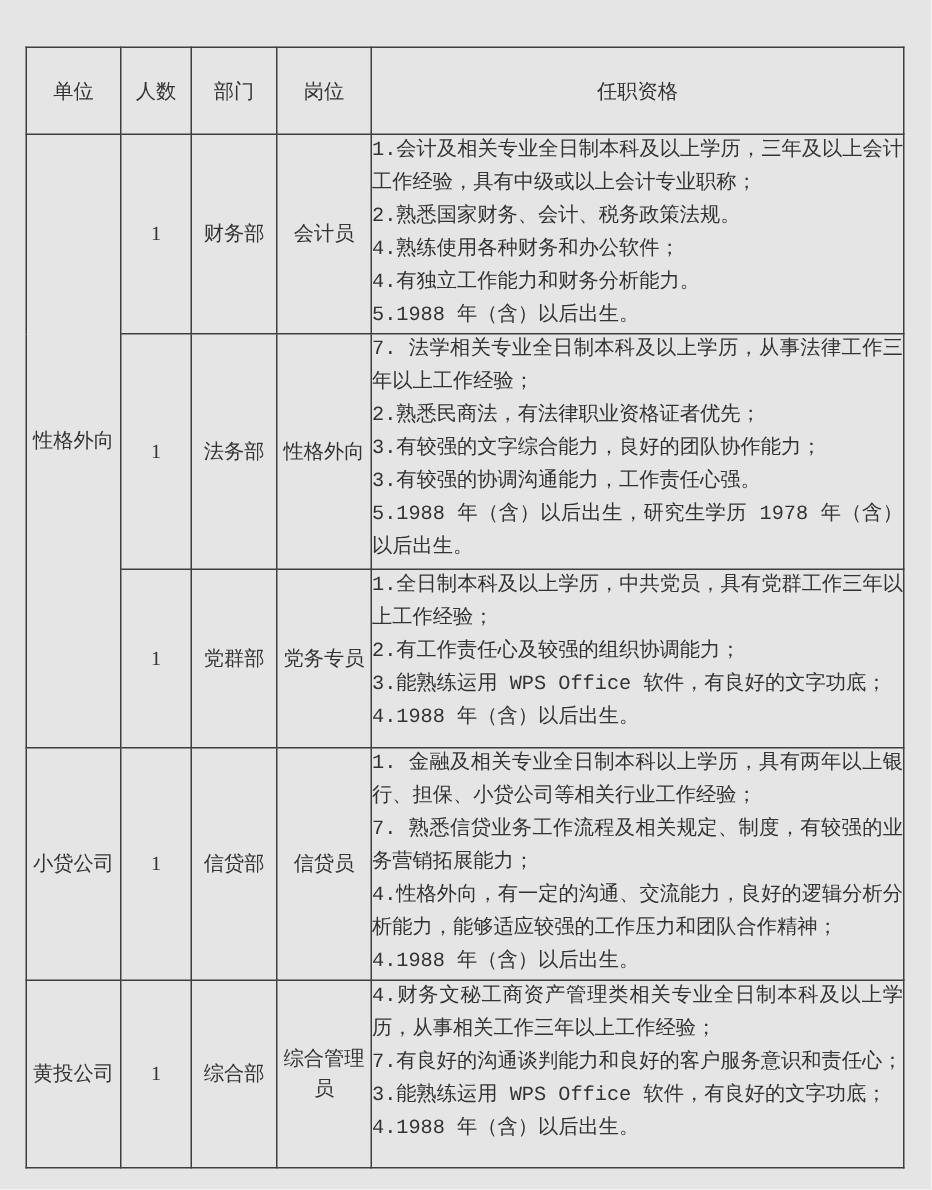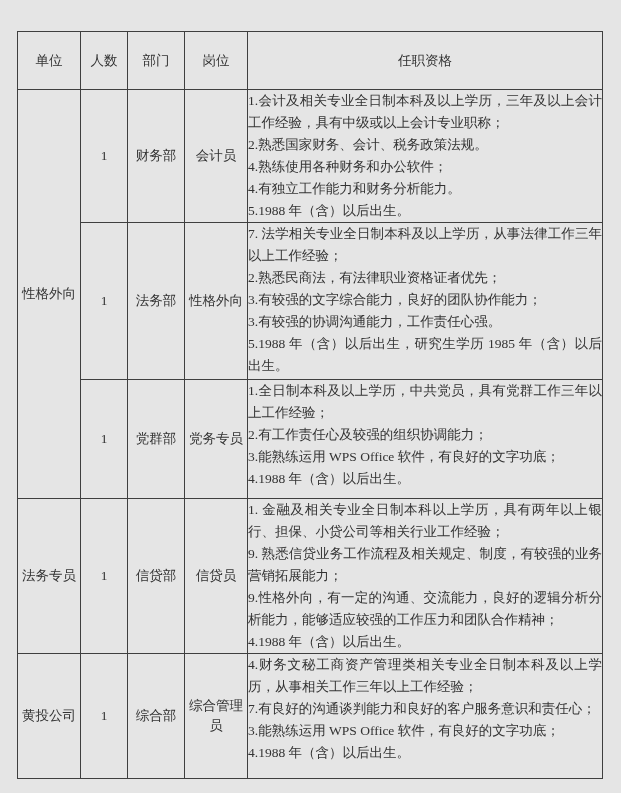--- a/index.html
+++ b/index.html
@@ -44,20 +44,21 @@
     padding: 1px 2px;
   }
   .qual-cell {
     vertical-align: top;
     text-align: justify;
     padding: 2px 4px 2px 4px;
   }
   .qual-item {
     line-height: 22px;
     white-space: pre-wrap;
+    font-family: Liberation Mono, monospace;
   }
 </style>
 </head>
 <body>
 
 <div class="page">
   <table class="recruit">
     <colgroup>
       <col style="width:63px">
       <col style="width:47px">
@@ -90,45 +91,45 @@
 
       <tr class="row-1">
         <td class="center-cell">1</td>
         <td class="center-cell">法务部</td>
         <td class="center-cell">性格外向</td>
         <td class="qual-cell">
           <div class="qual-item">7. 法学相关专业全日制本科及以上学历，从事法律工作三年以上工作经验；</div>
           <div class="qual-item">2.熟悉民商法，有法律职业资格证者优先；</div>
           <div class="qual-item">3.有较强的文字综合能力，良好的团队协作能力；</div>
           <div class="qual-item">3.有较强的协调沟通能力，工作责任心强。</div>
-          <div class="qual-item">5.1988 年（含）以后出生，研究生学历 1985 年（含）以后出生。</div>
+          <div class="qual-item">5.1988 年（含）以后出生，研究生学历 1978 年（含）以后出生。</div>
         </td>
       </tr>
 
       <tr class="row-2">
         <td class="center-cell">1</td>
         <td class="center-cell">党群部</td>
         <td class="center-cell">党务专员</td>
         <td class="qual-cell">
           <div class="qual-item">1.全日制本科及以上学历，中共党员，具有党群工作三年以上工作经验；</div>
           <div class="qual-item">2.有工作责任心及较强的组织协调能力；</div>
           <div class="qual-item">3.能熟练运用 WPS Office 软件，有良好的文字功底；</div>
           <div class="qual-item">4.1988 年（含）以后出生。</div>
         </td>
       </tr>
 
       <tr class="row-3">
-        <td class="center-cell">法务专员</td>
+        <td class="center-cell">小贷公司</td>
         <td class="center-cell">1</td>
         <td class="center-cell">信贷部</td>
         <td class="center-cell">信贷员</td>
         <td class="qual-cell">
           <div class="qual-item">1. 金融及相关专业全日制本科以上学历，具有两年以上银行、担保、小贷公司等相关行业工作经验；</div>
-          <div class="qual-item">9. 熟悉信贷业务工作流程及相关规定、制度，有较强的业务营销拓展能力；</div>
-          <div class="qual-item">9.性格外向，有一定的沟通、交流能力，良好的逻辑分析分析能力，能够适应较强的工作压力和团队合作精神；</div>
+          <div class="qual-item">7. 熟悉信贷业务工作流程及相关规定、制度，有较强的业务营销拓展能力；</div>
+          <div class="qual-item">4.性格外向，有一定的沟通、交流能力，良好的逻辑分析分析能力，能够适应较强的工作压力和团队合作精神；</div>
           <div class="qual-item">4.1988 年（含）以后出生。</div>
         </td>
       </tr>
 
       <tr class="row-4">
         <td class="center-cell">黄投公司</td>
         <td class="center-cell">1</td>
         <td class="center-cell">综合部</td>
         <td class="center-cell">综合管理员</td>
         <td class="qual-cell">

